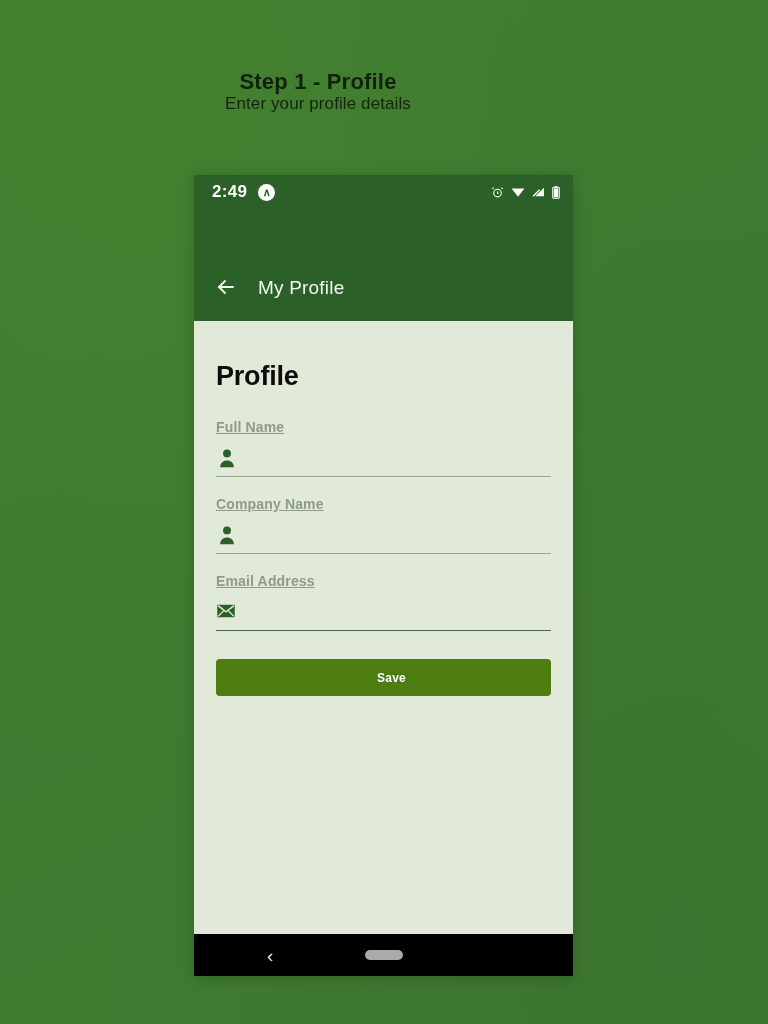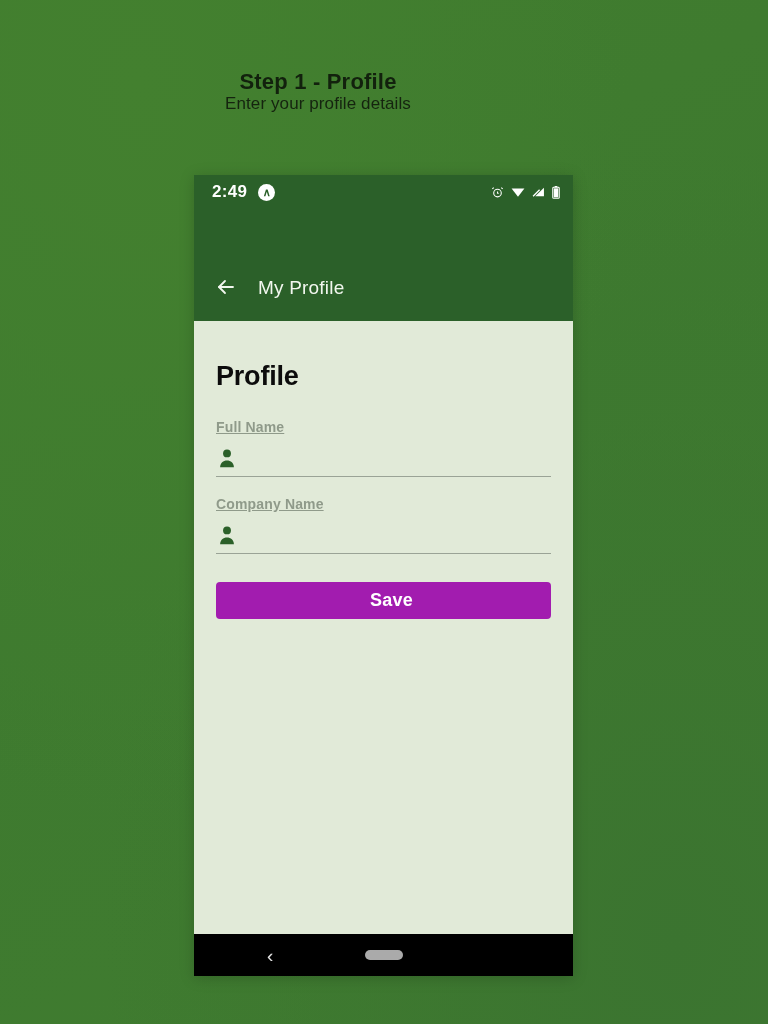--- a/index.html
+++ b/index.html
@@ -89,24 +89,24 @@
     font-family:"Liberation Sans", sans-serif;
     font-size:15px; color:#23301d; padding:0 0 0 6px; height:26px;
   }
   .field-input::placeholder { color:#b7c1b0; }
   .underline { height:1px; background:#9aa396; margin-top:3px; }
   .underline.focused { height:1px; background:#4b6b44; }
 
   .save-wrap { margin-top:28px; }
   .save-button {
     display:block; width:100%; height:37px;
-    background:#a21caf; color:#ffffff;
+    background:#4d7c0f; color:#ffffff;
     border:none; border-radius:4px; cursor:pointer;
     font-family:"Liberation Sans", sans-serif;
-    font-size:18px; font-weight:bold; letter-spacing:.2px;padding-left:16px;
+    font-size:12px; font-weight:bold; letter-spacing:.2px;padding-left:16px;
   }
 
   
   .navbar {
     position:absolute; left:0; bottom:0;
     width:379px; height:42px; background:#000000;
     display:flex; align-items:center;
   }
   .nav-back {
     position:absolute; left:73px;
@@ -199,20 +199,34 @@
             <svg width="22" height="22" viewBox="0 0 24 24" fill="#2b6029">
               <circle cx="12" cy="7" r="4.3"></circle>
               <path d="M4.5 22c0-4.4 3.4-7.3 7.5-7.3s7.5 2.9 7.5 7.3z"></path>
             </svg>
           </span>
           <input class="field-input" type="text" placeholder="" style="">
         </div>
         <div class="underline"></div>
       </div>
 
+      <div class="field">
+        <div class="field-label">Email Address</div>
+        <div class="field-row">
+          <span class="field-icon">
+            <svg width="20" height="20" viewBox="0 0 24 24">
+              <rect x="1.5" y="4.5" width="21" height="15" fill="#2b6029"></rect>
+              <path d="M2.5 5.5 L12 13 L21.5 5.5" fill="none" stroke="#e1ead8" stroke-width="1.7"></path>
+              <path d="M2.5 18.5 L9 12M21.5 18.5 L15 12" fill="none" stroke="#e1ead8" stroke-width="1.5"></path>
+            </svg>
+          </span>
+          <input class="field-input" type="text" placeholder="" style="">
+        </div>
+        <div class="underline focused"></div>
+      </div>
 
 
     </div>
 
     <div class="save-wrap">
       <button class="save-button">Save</button>
     </div>
   </div>
 
   <div class="navbar">

